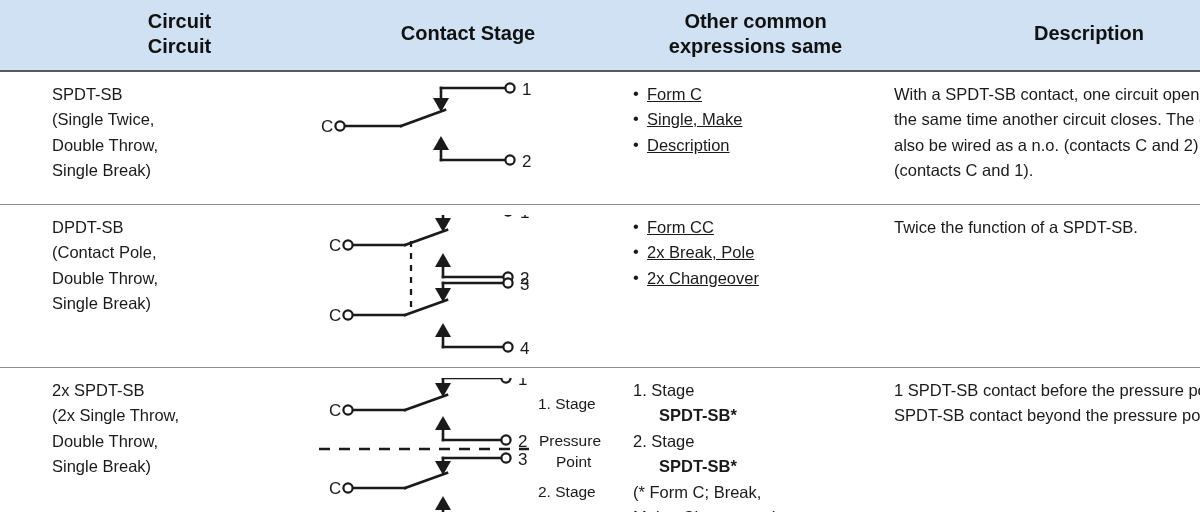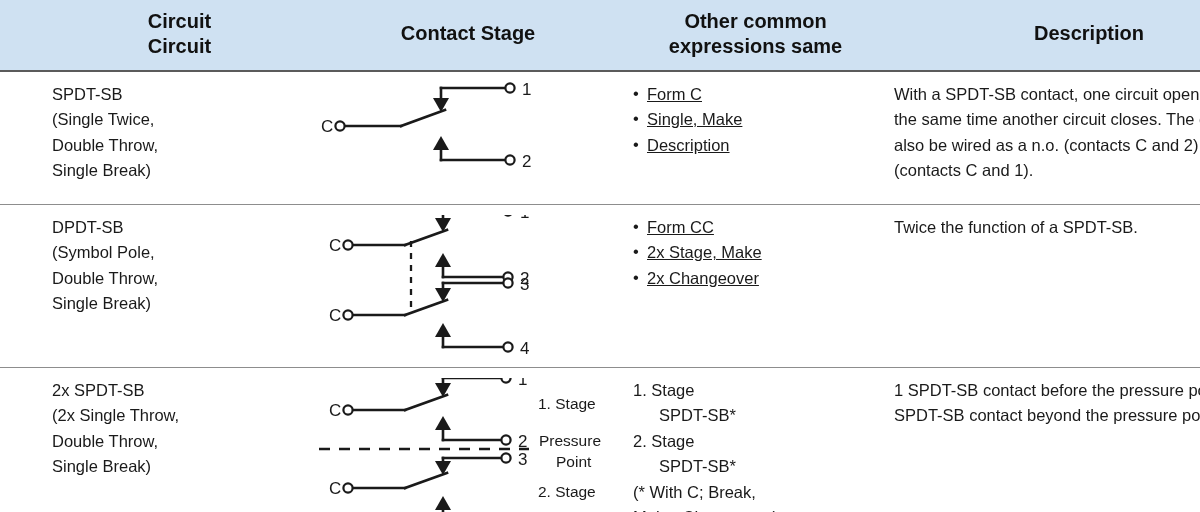--- a/index.html
+++ b/index.html
@@ -58,21 +58,21 @@
   .bullet-list li { position: relative; padding-left: 14px; }
   .bullet-list li::before {
     content: "\2022";
     position: absolute;
     left: 0;
     top: -1px;
   }
 
   .num-list { margin: 0; padding: 0; list-style: none; }
   .num-list .stage-line { display: block; white-space: nowrap; }
-  .num-list .indent { padding-left: 26px; }
+  .num-list .indent { padding-left: 26px; font-weight: bold; }
 
   .desc-text { margin: 0; }
 
   
   .diagram { position: relative; }
   .diagram svg { display: block; }
 </style>
 </head>
 <body>
 
@@ -144,21 +144,21 @@
       </td>
 
       <td class="col-desc">
         <p class="desc-text">With a SPDT-SB contact, one circuit opens at almost the same time another circuit closes. The contact can also be wired as a n.o. (contacts C and 2) or a n.c. (contacts C and 1).</p>
       </td>
     </tr>
 
     <tr>
       <td class="col-func">
         <span class="fn-line">DPDT-SB</span>
-        <span class="fn-line">(Symbol Pole,</span>
+        <span class="fn-line">(Contact Pole,</span>
         <span class="fn-line">Double Throw,</span>
         <span class="fn-line">Single Break)</span>
       </td>
 
       <td class="col-symbol">
         <div class="diagram">
           <svg width="310" height="140" viewBox="0 0 310 140">
             <g stroke="#1a1a1a" stroke-width="2.6" fill="none" stroke-linecap="square">
 
               <line x1="40" y1="30" x2="92" y2="30"></line>
@@ -196,21 +196,21 @@
             <text x="207" y="69" font-family="Liberation Sans, sans-serif" font-size="17" fill="#1a1a1a">2</text>
             <text x="207" y="75" font-family="Liberation Sans, sans-serif" font-size="17" fill="#1a1a1a">3</text>
             <text x="207" y="139" font-family="Liberation Sans, sans-serif" font-size="17" fill="#1a1a1a">4</text>
           </svg>
         </div>
       </td>
 
       <td class="col-expr">
         <ul class="bullet-list">
           <li>Form CC</li>
-          <li>2x Stage, Make</li>
+          <li>2x Break, Pole</li>
           <li>2x Changeover</li>
         </ul>
       </td>
 
       <td class="col-desc">
         <p class="desc-text">Twice the function of a SPDT-SB.</p>
       </td>
     </tr>
 
     <tr>
@@ -269,21 +269,21 @@
           </svg>
         </div>
       </td>
 
       <td class="col-expr">
         <div class="num-list">
           <span class="stage-line">1. Stage</span>
           <span class="stage-line indent">SPDT-SB*</span>
           <span class="stage-line">2. Stage</span>
           <span class="stage-line indent">SPDT-SB*</span>
-          <span class="stage-line">(* With C; Break,</span>
+          <span class="stage-line">(* Form C; Break,</span>
           <span class="stage-line">Make; Changeover)</span>
         </div>
       </td>
 
       <td class="col-desc">
         <p class="desc-text">1 SPDT-SB contact before the pressure point and 1 SPDT-SB contact beyond the pressure point.</p>
       </td>
     </tr>
 
   </tbody>

